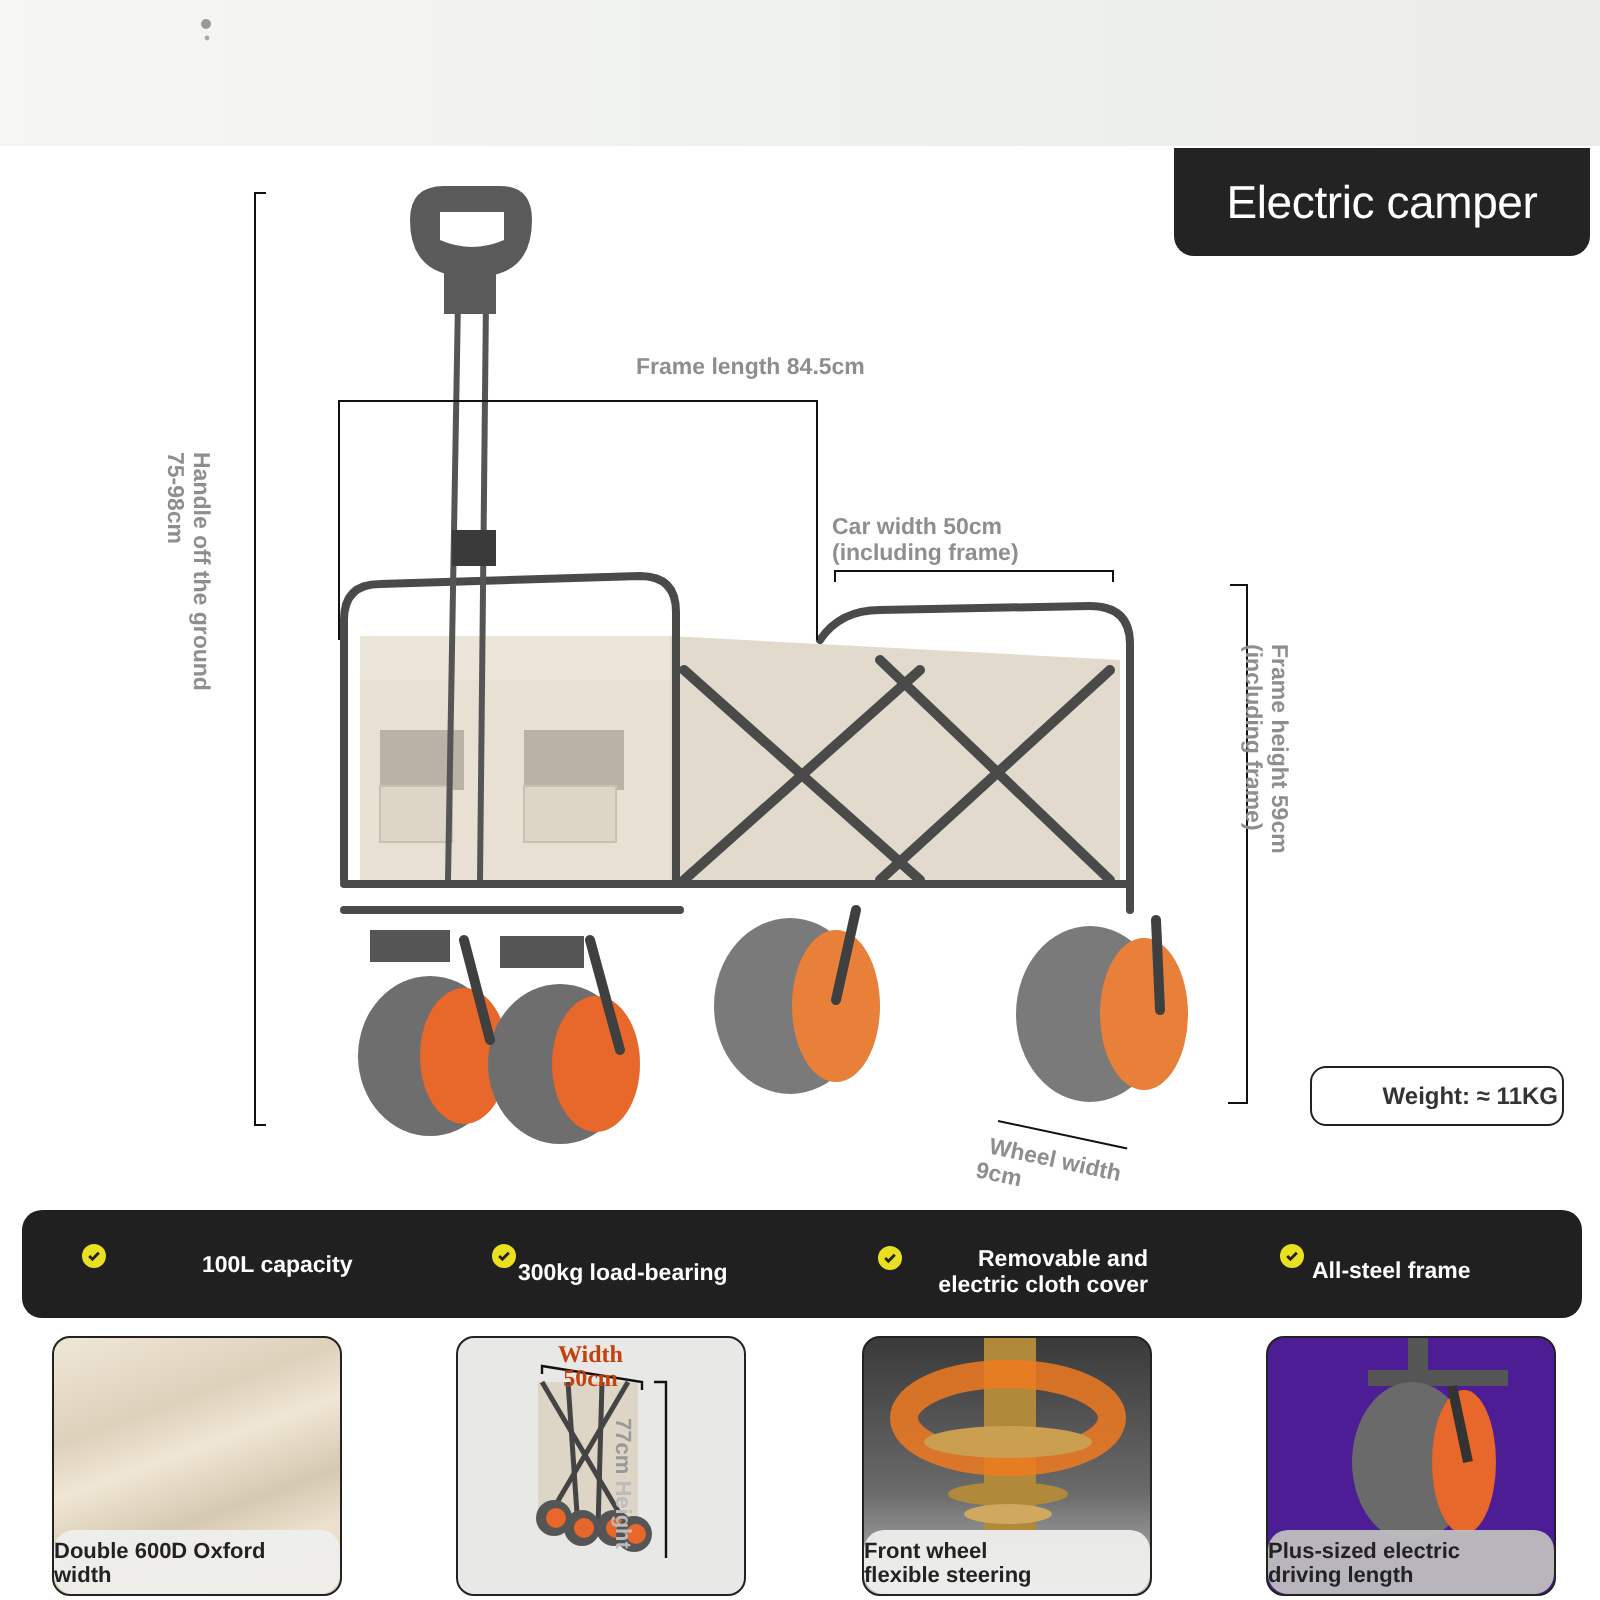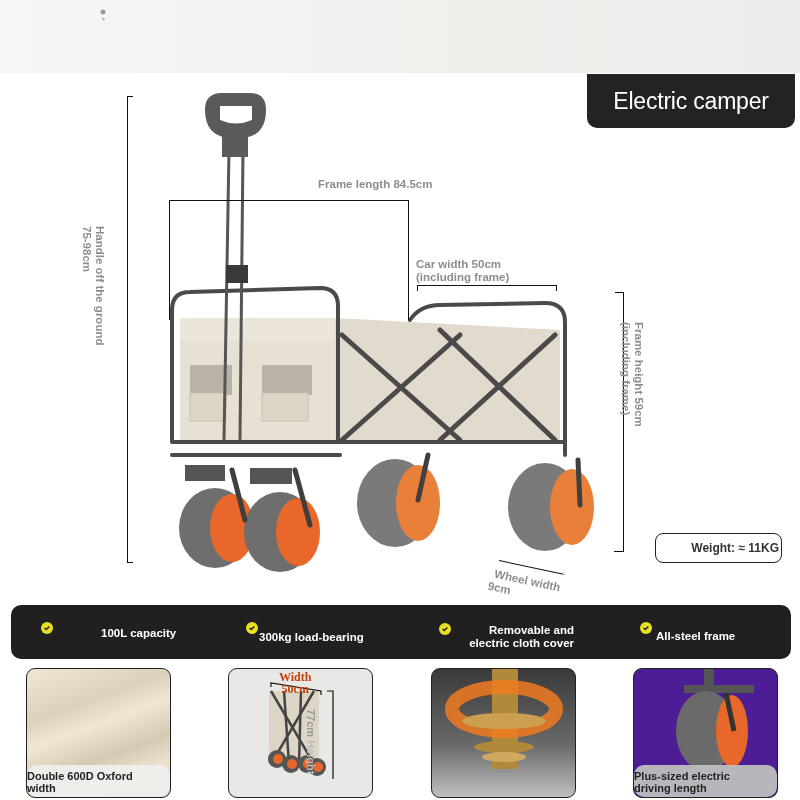--- a/index.html
+++ b/index.html
@@ -214,20 +214,24 @@
 </div>
 
 <div class="card" style="left:431px;background:linear-gradient(180deg,#3a3a3a 0%,#6a6a6a 60%,#c0c0c0 100%);">
   <svg style="position:absolute;left:0;top:0;" width="145" height="130" viewBox="0 0 145 130">
     <rect x="60" y="0" width="26" height="100" fill="#b08a3a"></rect>
     <ellipse cx="72" cy="40" rx="52" ry="22" fill="none" stroke="#f07a20" stroke-width="14" opacity="0.85"></ellipse>
     <ellipse cx="72" cy="52" rx="42" ry="8" fill="#caa050"></ellipse>
     <ellipse cx="72" cy="78" rx="30" ry="6" fill="#b08a3a"></ellipse>
     <ellipse cx="72" cy="88" rx="22" ry="5" fill="#d0a860"></ellipse>
   </svg>
+  <div class="caption">
+    <div>Front wheel</div>
+    <div>flexible steering</div>
+  </div>
 </div>
 
 <div class="card" style="left:633px;background:#4c1d95;">
   <svg style="position:absolute;left:0;top:0;" width="145" height="130" viewBox="0 0 145 130">
     <rect x="70" y="0" width="10" height="18" fill="#555"></rect>
     <rect x="50" y="16" width="70" height="8" fill="#555"></rect>
     <ellipse cx="72" cy="62" rx="30" ry="40" fill="#6a6a6a"></ellipse>
     <ellipse cx="98" cy="62" rx="16" ry="36" fill="#e8672a"></ellipse>
     <line x1="92" y1="24" x2="100" y2="62" stroke="#333" stroke-width="5"></line>
   </svg>

